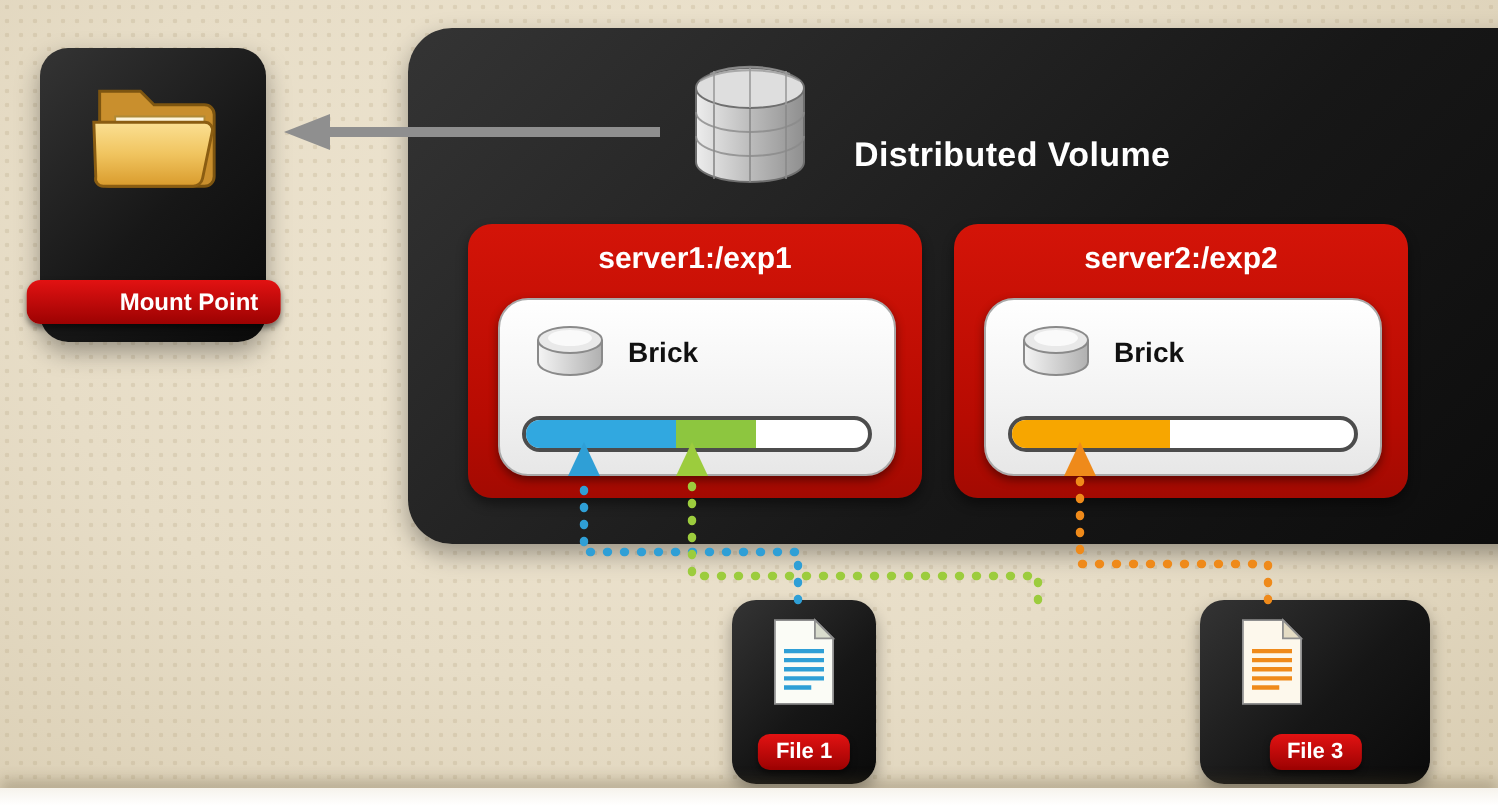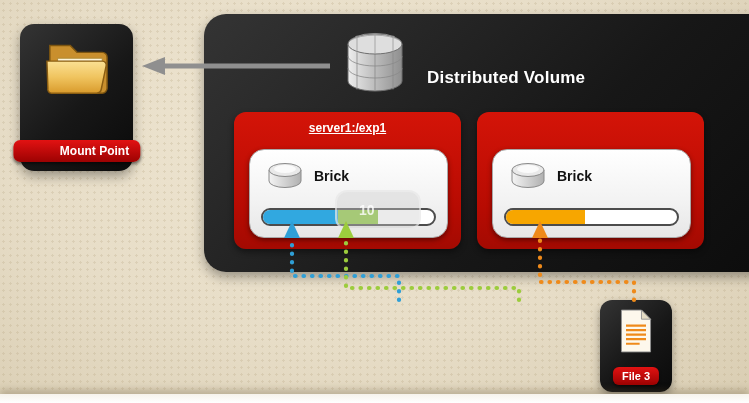--- a/index.html
+++ b/index.html
@@ -31,21 +31,21 @@
   .mount .badge{bottom:9px;padding-left:47px;}
   .panel{left:204px;top:14px;width:634px;height:258px;}
   .cyl-big{position:absolute;left:138px;top:16px;}
   .vol-title{position:absolute;left:223px;top:54px;color:#fff;font-weight:bold;font-size:17px;letter-spacing:.2px;}
   .server{
     position:absolute;top:98px;width:227px;height:137px;border-radius:12px;
     background:linear-gradient(180deg,#d41408 0%,#b70b02 70%,#a30a02 100%);
     box-shadow:0 3px 6px rgba(0,0,0,.45);
   }
   .s1{left:30px;} .s2{left:273px;}
-  .server-title{margin-top:9px;text-align:center;color:#fff;font-weight:bold;font-size:12px;text-decoration:underline;}
+  .server-title{margin-top:9px;text-align:center;color:#fff;font-weight:bold;font-size:15px;}
   .brick-card{
     position:absolute;left:15px;top:37px;width:197px;height:87px;border-radius:15px;
     background:linear-gradient(180deg,#ffffff 0%,#f2f2f2 60%,#e7e7e7 100%);
     border:1px solid #a9a9a9;box-shadow:0 2px 5px rgba(0,0,0,.45);
   }
   .cyl-small{position:absolute;left:16px;top:12px;}
   .brick-label{position:absolute;left:64px;top:18px;font-weight:bold;font-size:14px;color:#111;}
   .progress{
     position:absolute;left:11px;right:11px;bottom:11px;height:14px;
     border:2px solid #4c4c4c;border-radius:9px;background:#fff;
@@ -55,21 +55,21 @@
     position:absolute;left:131px;top:176px;width:86px;height:40px;border-radius:12px;
     background:rgba(205,205,205,.40);border:2px solid rgba(240,240,240,.55);
     color:rgba(255,255,255,.80);font-weight:bold;font-size:14px;
     display:flex;align-items:center;padding-left:22px;box-sizing:border-box;
   }
   .file-card{
     position:absolute;top:300px;width:72px;height:92px;border-radius:12px;
     background:linear-gradient(135deg,#343434 0%,#161616 55%,#0a0a0a 100%);
     box-shadow:0 4px 8px rgba(0,0,0,.35);
   }
-  .f1{left:366px;} .f2{left:486px;} .f3{left:600px;}
+  .f1{left:366px;} .f2{left:486px;} .f3{left:600px;padding-left:43px;}
   .file-card svg{position:absolute;left:16px;top:6px;}
   .file-card .badge{bottom:7px;padding:3px 9px;font-size:11px;border-radius:6px;}
   .arrows{position:absolute;left:0;top:0;pointer-events:none;z-index:10;}
 </style>
 </head>
 <body>
 
 <div class="stage">
 
   <div class="dark-card mount">
@@ -123,42 +123,52 @@
         </svg>
         <span class="brick-label">Brick</span>
         <div class="progress">
             <div style="height: 100%; width: 44%; background: rgb(49, 168, 224);"></div>
             <div style="height: 100%; width: 23%; background: rgb(141, 198, 63);"></div>
           </div>
       </div>
     </div>
 
     <div class="server s2">
+      <div class="server-title">server2:/exp2</div>
       <div class="brick-card">
         <svg class="cyl-small" width="38" height="28" viewBox="0 0 38 28">
           <defs>
             <linearGradient id="gCs2" x1="0" y1="0" x2="1" y2="0">
               <stop offset="0" stop-color="#f4f4f4"></stop>
                 <stop offset="1" stop-color="#b0b0b0"></stop>
             </linearGradient>
           </defs>
           <path d="M3 8 v11 a16 6.5 0 0 0 32 0 V8" fill="url(#gCs2)" stroke="#8a8a8a"></path>
           <ellipse cx="19" cy="8" rx="16" ry="6.5" fill="#e9e9e9" stroke="#8a8a8a"></ellipse>
           <ellipse cx="19" cy="7" rx="11" ry="4" fill="#fafafa"></ellipse>
         </svg>
         <span class="brick-label">Brick</span>
         <div class="progress">
             <div style="height: 100%; width: 46%; background: rgb(247, 166, 0);"></div>
           </div>
       </div>
     </div>
 
-    <div class="ghost">10</div>
   </div>
 
+  <div class="file-card f1">
+    <svg width="40" height="50" viewBox="0 0 44 52">
+      <path d="M6 3 h22 l10 10 v36 H6 z" fill="#fbfcf6" stroke="#8f8f8f"></path>
+      <path d="M28 3 l10 10 h-10 z" fill="#d9dccd" stroke="#8f8f8f"></path>
+      <g fill="none" stroke-width="2.4" stroke="#2f9fd6">
+        <path d="M11 20 h22 M11 25 h22 M11 30 h22 M11 35 h22 M11 40 h15"></path>
+      </g>
+    </svg>
+    <div class="badge">File 1</div>
+  </div>
 
 
   <div class="file-card f3">
     <svg width="40" height="50" viewBox="0 0 44 52">
       <path d="M6 3 h22 l10 10 v36 H6 z" fill="#fdf8ec" stroke="#8f8f8f"></path>
       <path d="M28 3 l10 10 h-10 z" fill="#e4dcc4" stroke="#8f8f8f"></path>
       <g fill="none" stroke-width="2.4" stroke="#ef8a1a">
         <path d="M11 20 h22 M11 25 h22 M11 30 h22 M11 35 h22 M11 40 h15"></path>
       </g>
     </svg>

